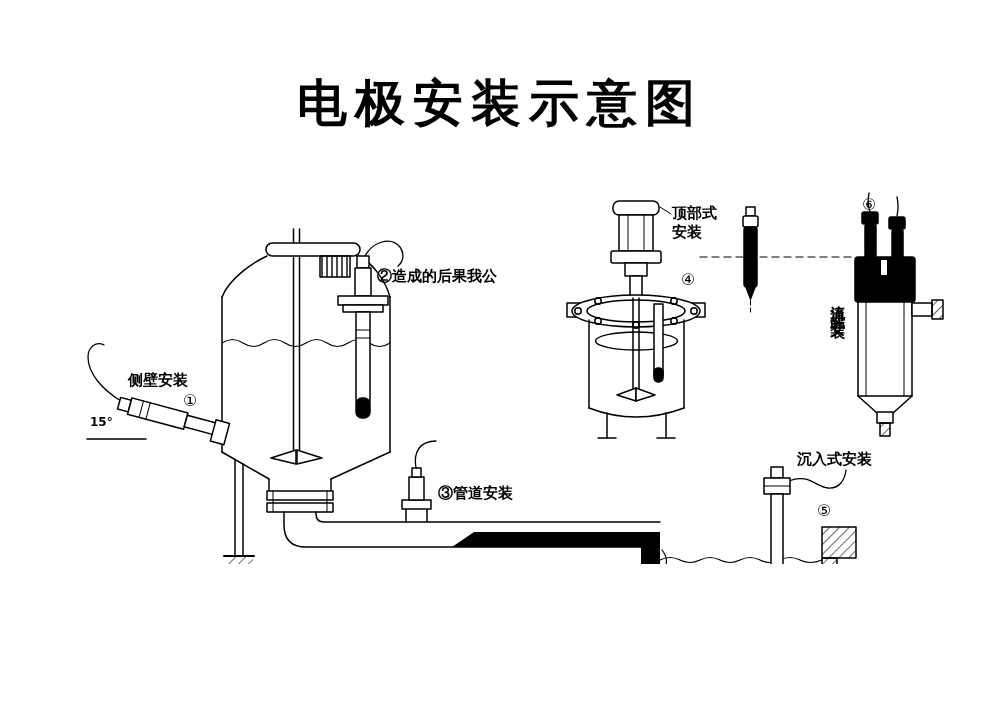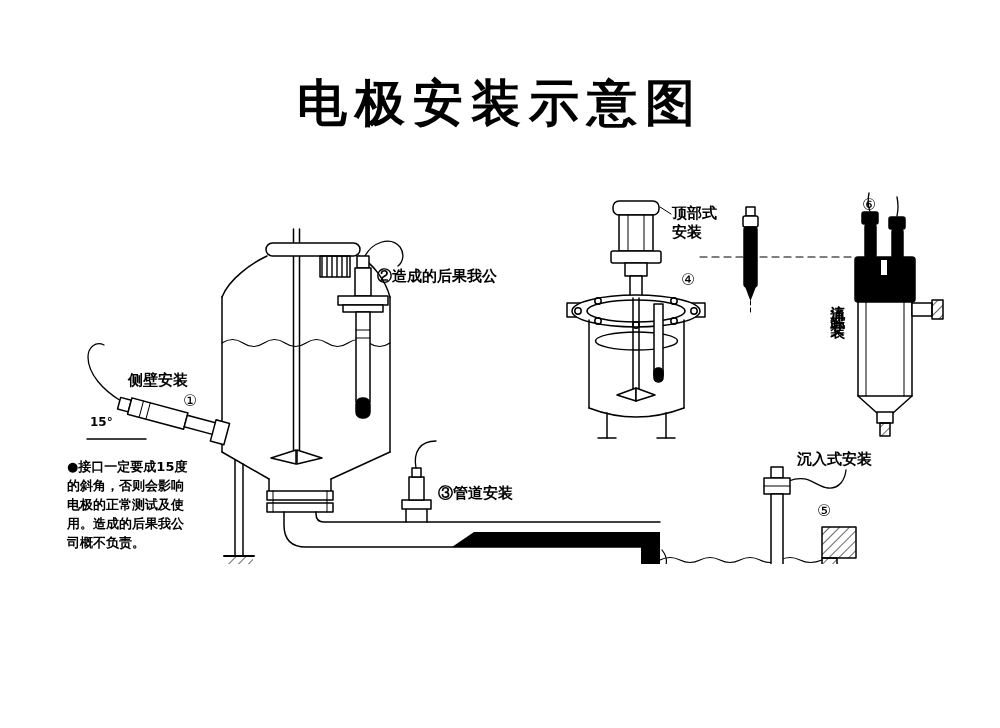--- a/index.html
+++ b/index.html
@@ -211,21 +211,14 @@
 <div class="lbl prelines" style="left:672px; top:204px;">顶部式
 安装</div>
 <div class="num" style="left:681px; top:272px;">④</div>
 
 <div class="lbl" style="left:763px; top:450px;margin-left:34px;">沉入式安装</div>
 <div class="num" style="left:817px; top:503px;">⑤</div>
 
 <div class="num" style="left:862px; top:197px;">⑥</div>
 <div class="lbl vertical" style="left:828px; top:292px;">流通式安装</div>
 
-<div class="warning">
-  <div>●接口一定要成15度</div>
-  <div>的斜角，否则会影响</div>
-  <div>电极的正常测试及使</div>
-  <div>用。造成的后果我公</div>
-  <div>司概不负责。</div>
+
 </div>
 
-</div>
-
 </body></html>

